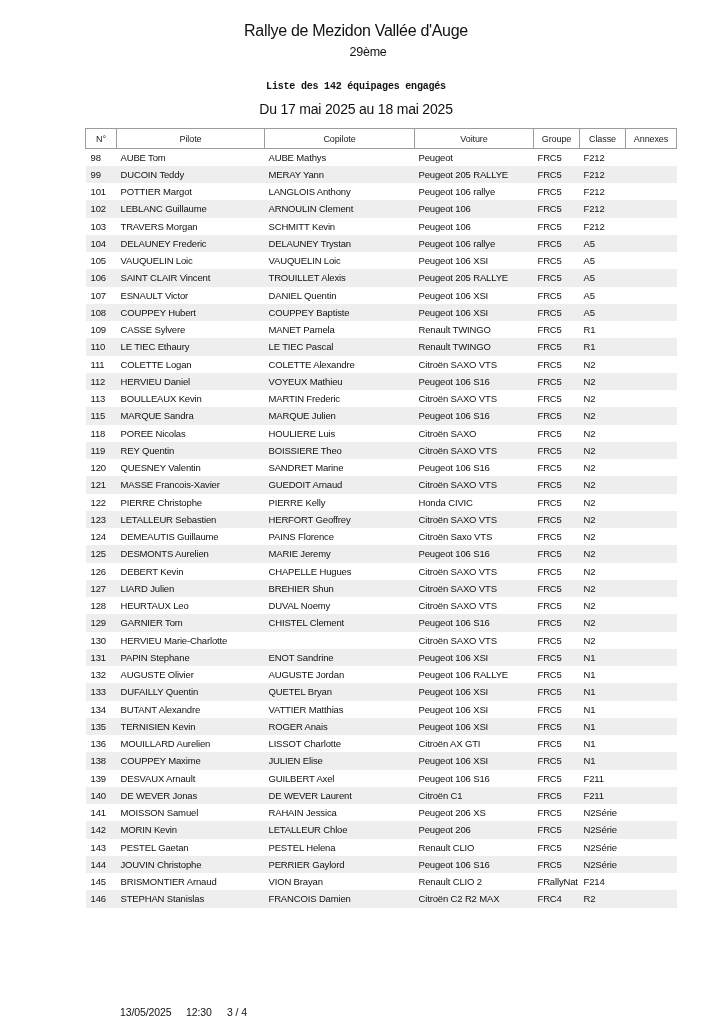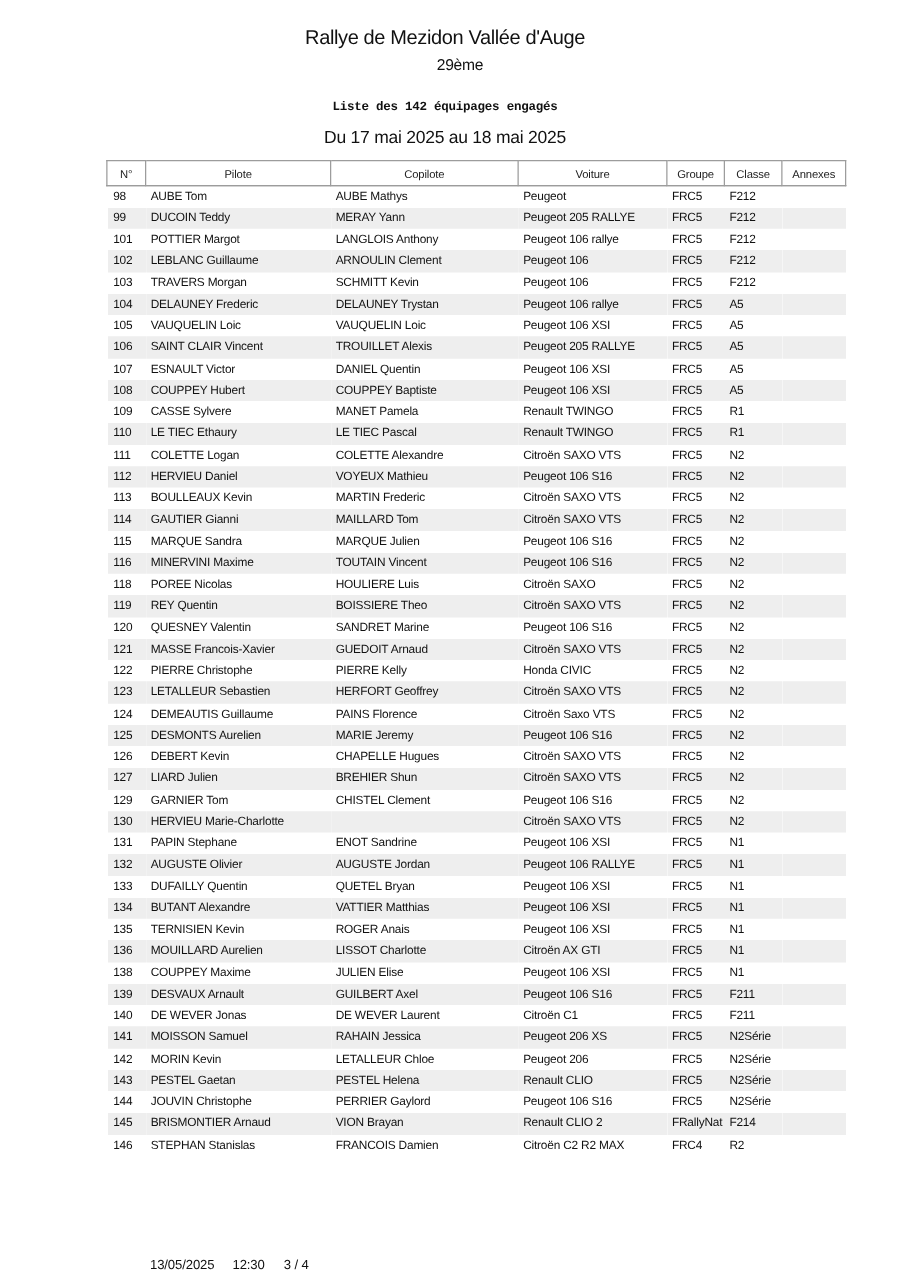--- a/index.html
+++ b/index.html
@@ -245,41 +245,23 @@
       <tr>
         <td class="col-num">113</td>
         <td class="col-pilote">BOULLEAUX Kevin</td>
         <td class="col-copilote">MARTIN Frederic</td>
         <td class="col-voiture">Citroën SAXO VTS</td>
         <td class="col-groupe">FRC5</td>
         <td class="col-classe">N2</td>
         <td class="col-annexes"></td>
       </tr>
       <tr>
-        <td class="col-num">114</td>
-        <td class="col-pilote">GAUTIER Gianni</td>
-        <td class="col-copilote">MAILLARD Tom</td>
-        <td class="col-voiture">Citroën SAXO VTS</td>
-        <td class="col-groupe">FRC5</td>
-        <td class="col-classe">N2</td>
-        <td class="col-annexes"></td>
-      </tr>
-      <tr>
         <td class="col-num">115</td>
         <td class="col-pilote">MARQUE Sandra</td>
         <td class="col-copilote">MARQUE Julien</td>
-        <td class="col-voiture">Peugeot 106 S16</td>
-        <td class="col-groupe">FRC5</td>
-        <td class="col-classe">N2</td>
-        <td class="col-annexes"></td>
-      </tr>
-      <tr>
-        <td class="col-num">116</td>
-        <td class="col-pilote">MINERVINI Maxime</td>
-        <td class="col-copilote">TOUTAIN Vincent</td>
         <td class="col-voiture">Peugeot 106 S16</td>
         <td class="col-groupe">FRC5</td>
         <td class="col-classe">N2</td>
         <td class="col-annexes"></td>
       </tr>
       <tr>
         <td class="col-num">118</td>
         <td class="col-pilote">POREE Nicolas</td>
         <td class="col-copilote">HOULIERE Luis</td>
         <td class="col-voiture">Citroën SAXO</td>
@@ -356,20 +338,29 @@
         <td class="col-copilote">CHAPELLE Hugues</td>
         <td class="col-voiture">Citroën SAXO VTS</td>
         <td class="col-groupe">FRC5</td>
         <td class="col-classe">N2</td>
         <td class="col-annexes"></td>
       </tr>
       <tr>
         <td class="col-num">127</td>
         <td class="col-pilote">LIARD Julien</td>
         <td class="col-copilote">BREHIER Shun</td>
+        <td class="col-voiture">Citroën SAXO VTS</td>
+        <td class="col-groupe">FRC5</td>
+        <td class="col-classe">N2</td>
+        <td class="col-annexes"></td>
+      </tr>
+      <tr>
+        <td class="col-num">128</td>
+        <td class="col-pilote">HEURTAUX Leo</td>
+        <td class="col-copilote">DUVAL Noemy</td>
         <td class="col-voiture">Citroën SAXO VTS</td>
         <td class="col-groupe">FRC5</td>
         <td class="col-classe">N2</td>
         <td class="col-annexes"></td>
       </tr>
       <tr>
         <td class="col-num">129</td>
         <td class="col-pilote">GARNIER Tom</td>
         <td class="col-copilote">CHISTEL Clement</td>
         <td class="col-voiture">Peugeot 106 S16</td>

